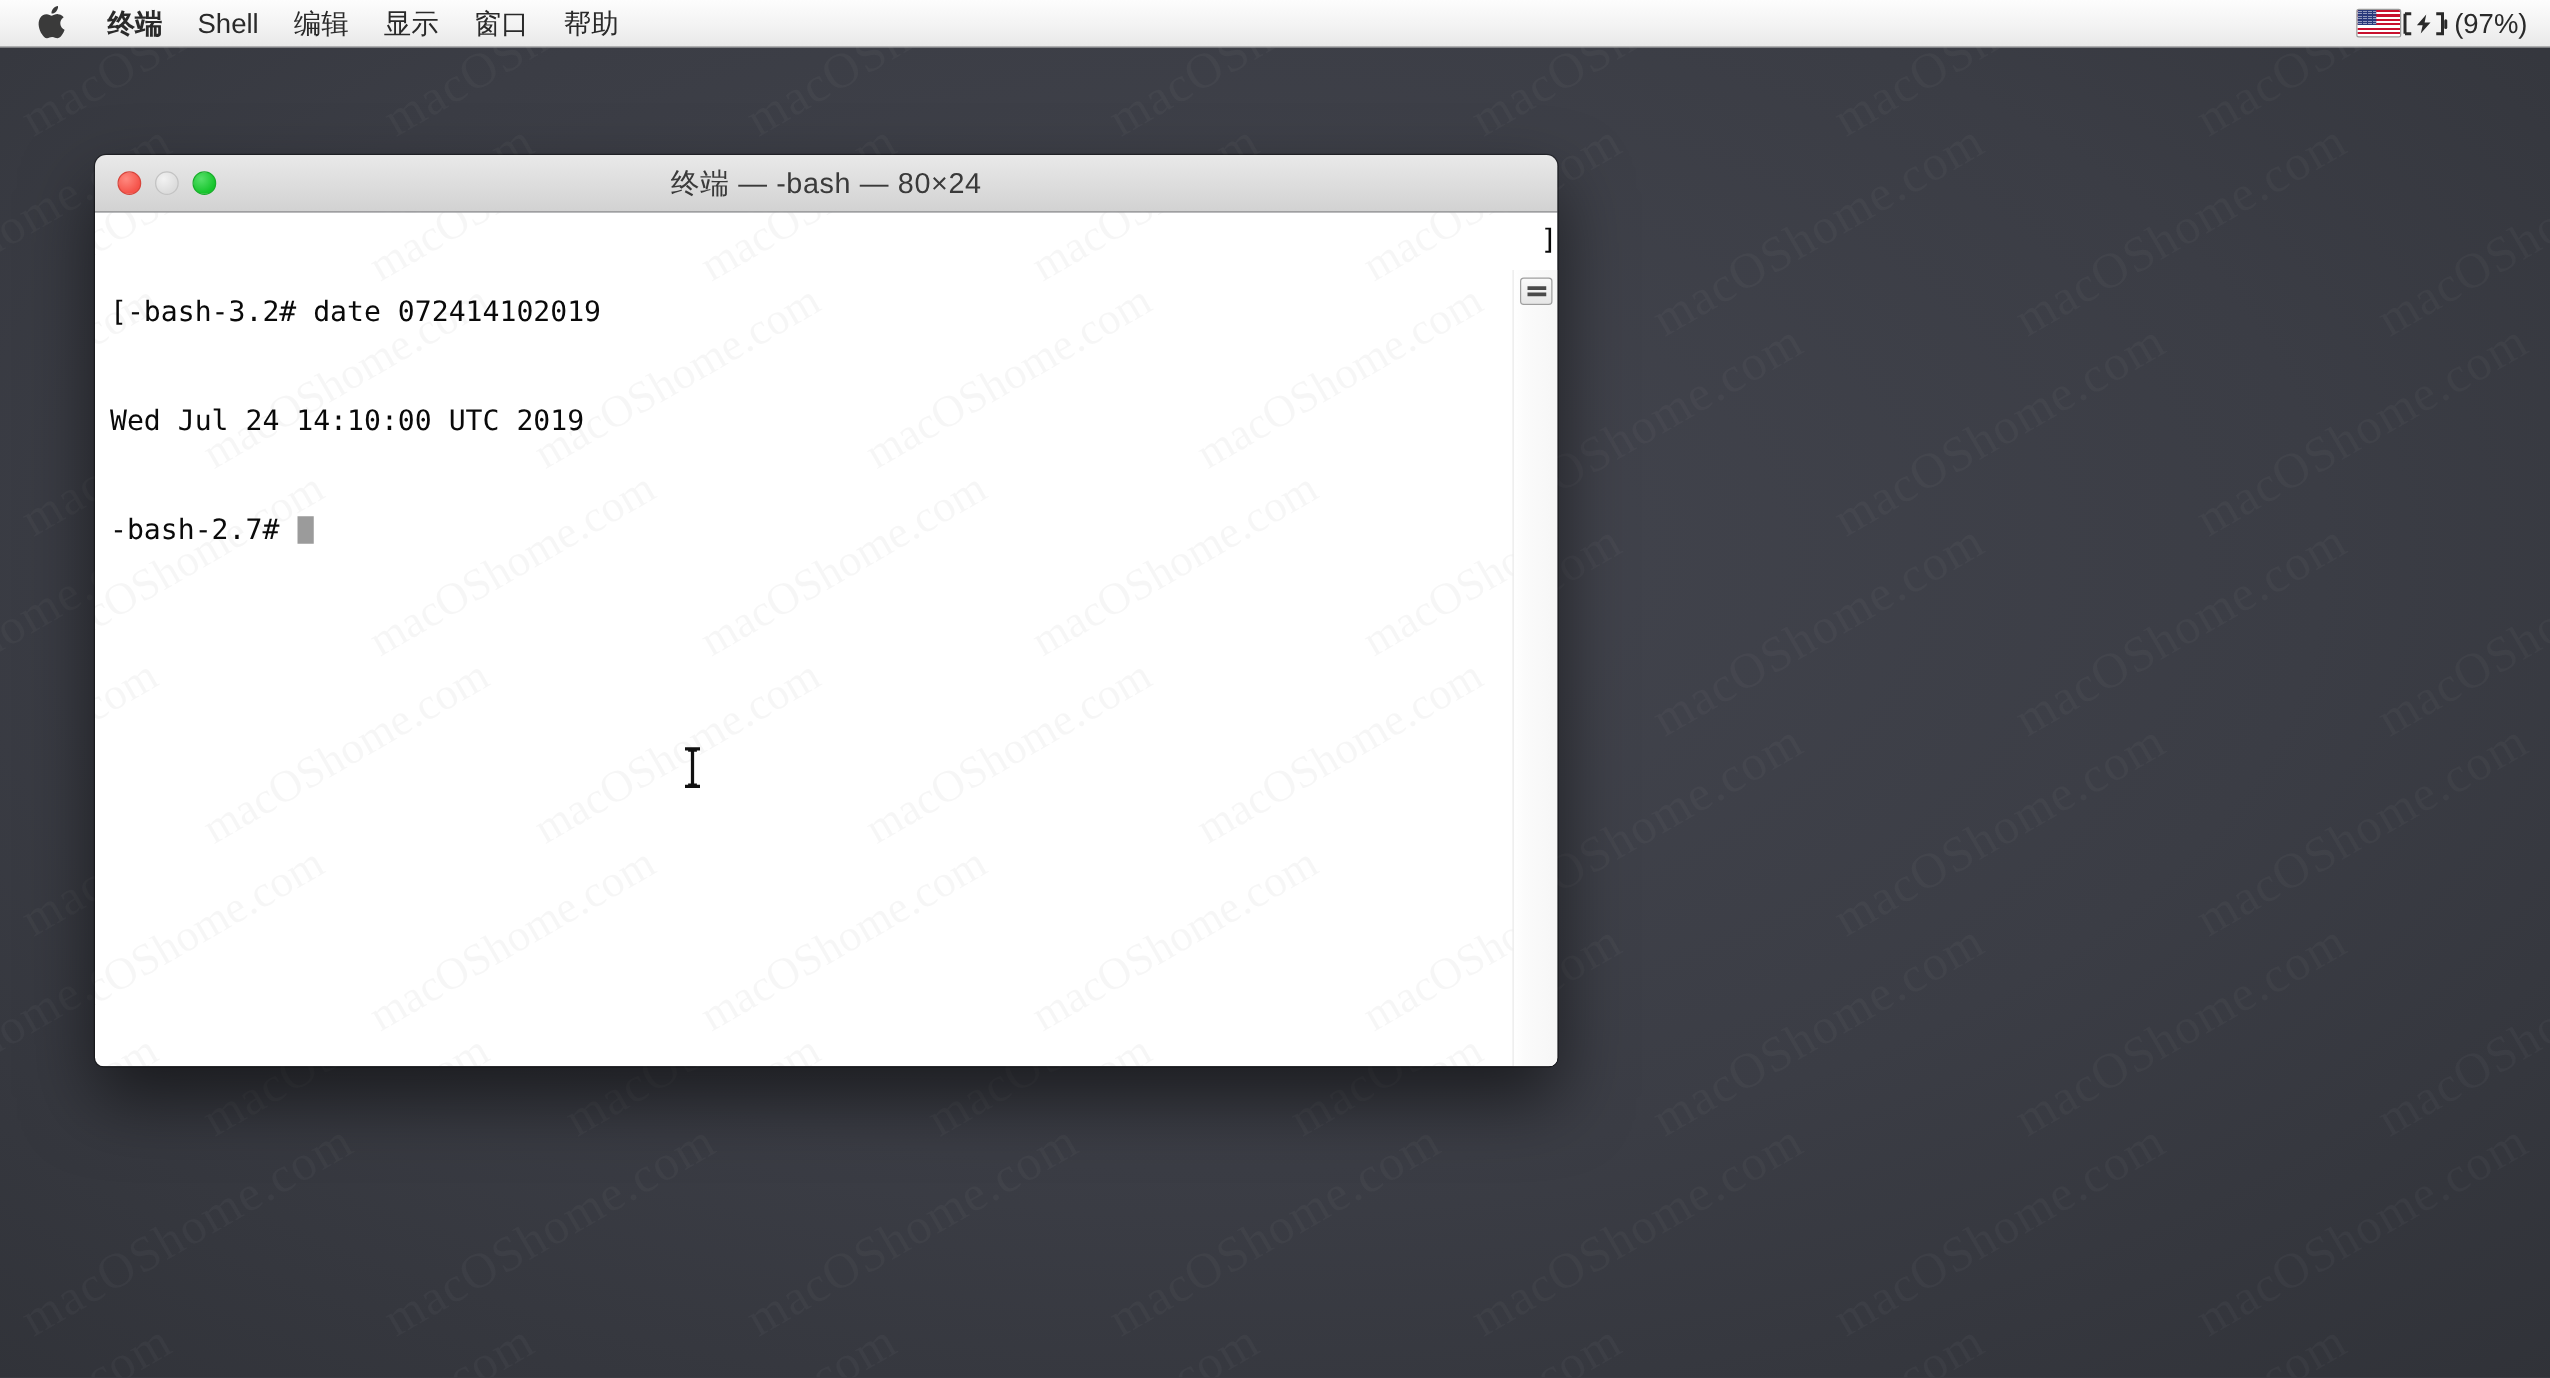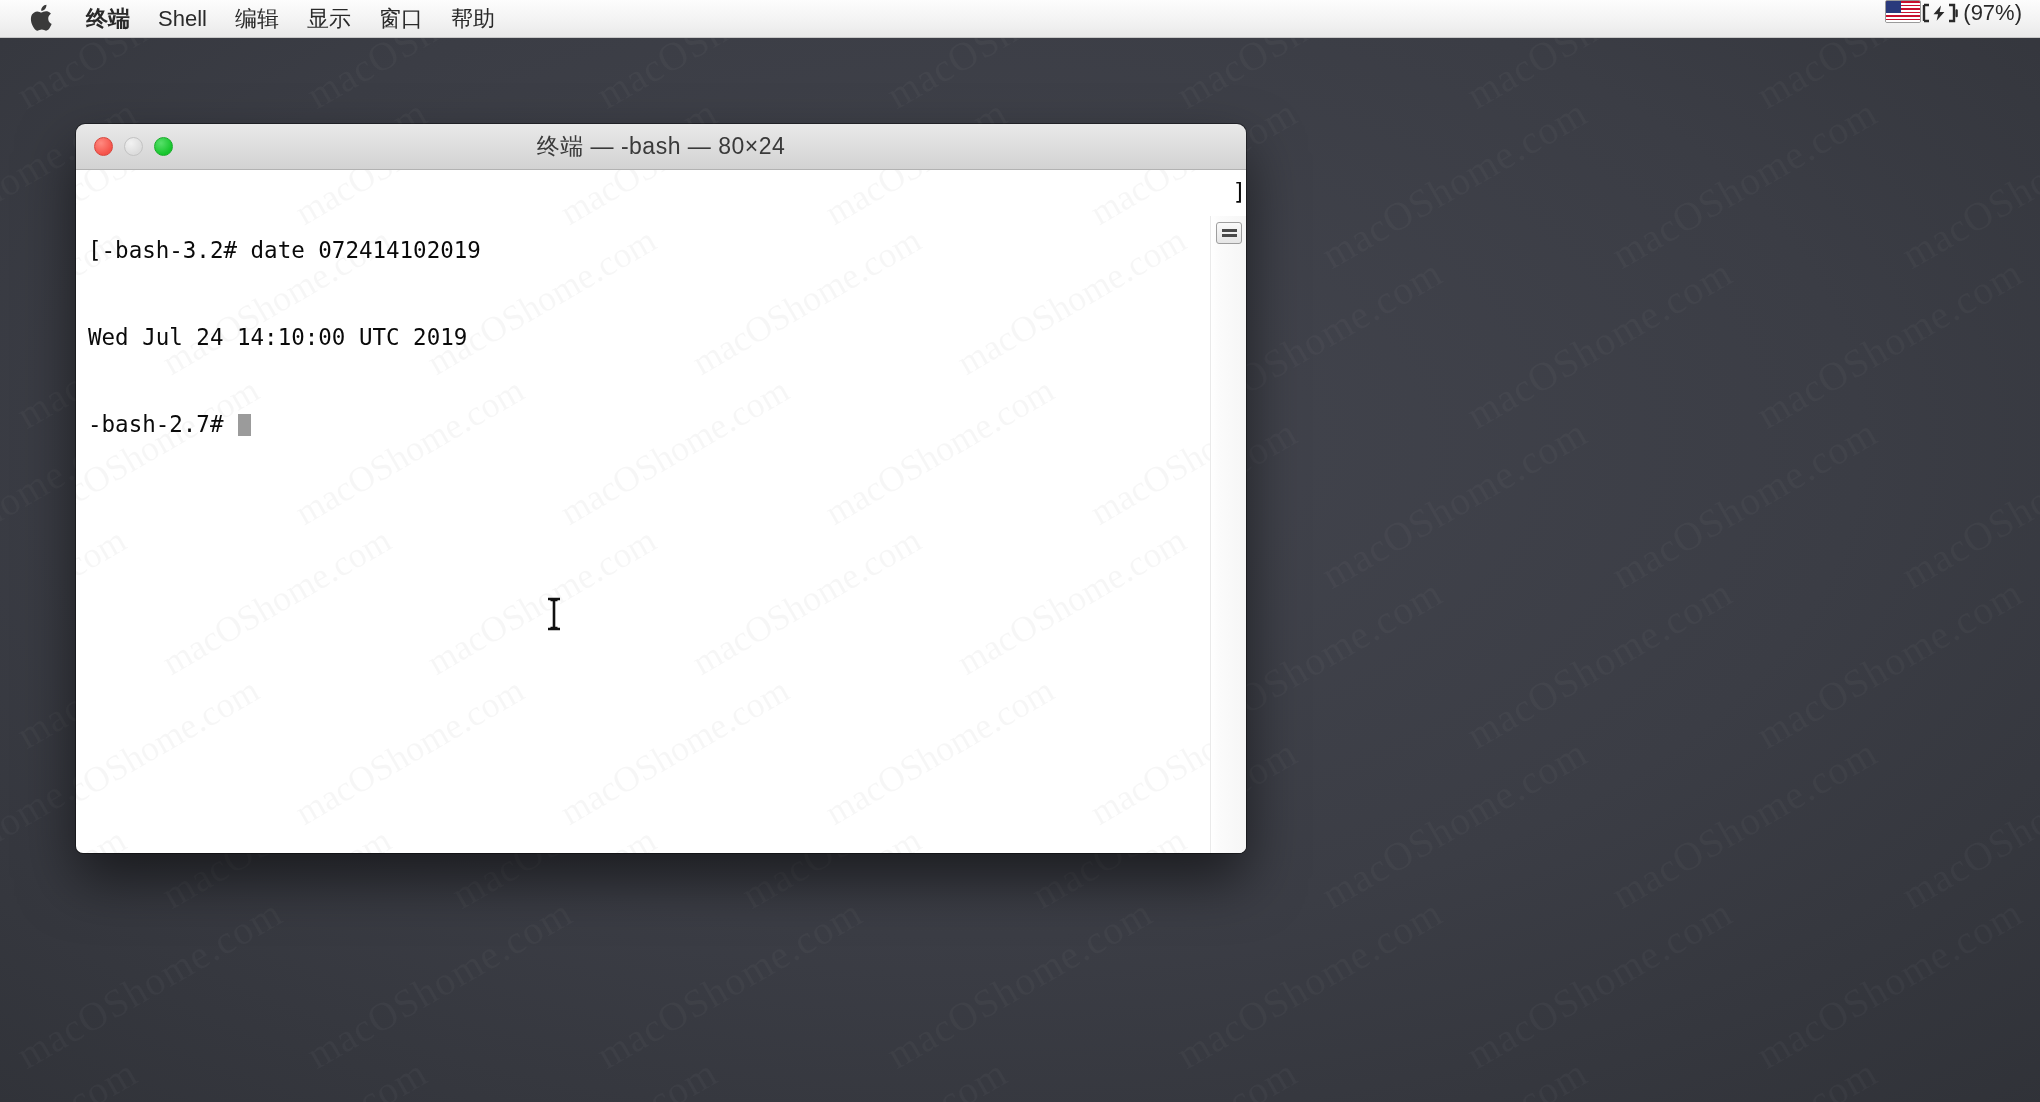--- a/index.html
+++ b/index.html
@@ -33,21 +33,21 @@
 
   
   #menubar {
     position:absolute; left:0; top:0; width:2040px; height:38px;
     background:linear-gradient(to bottom,#fdfdfd 0%,#f3f3f3 55%,#e9e9e9 100%);
     border-bottom:1px solid #c8c8c8;
     display:flex; align-items:center;
     z-index:20;
   }
   #menubar-left { display:flex; align-items:center; height:100%; }
-  #menubar-right { margin-left:auto; display:flex; align-items:flex-start; height:100%; padding-right:18px; gap:0; }
+  #menubar-right { margin-left:auto; display:flex; align-items:center; height:100%; padding-right:18px; gap:0; }
 
   .apple-logo {
     padding:0 18px 0 28px; display:flex; align-items:center; height:100%;
   }
   .apple-logo svg { display:block; }
   .menu-item {
     padding:0 14px; height:100%;
     display:flex; align-items:center;
     font-size:22px; color:#2a2a2a;
     white-space:nowrap;

